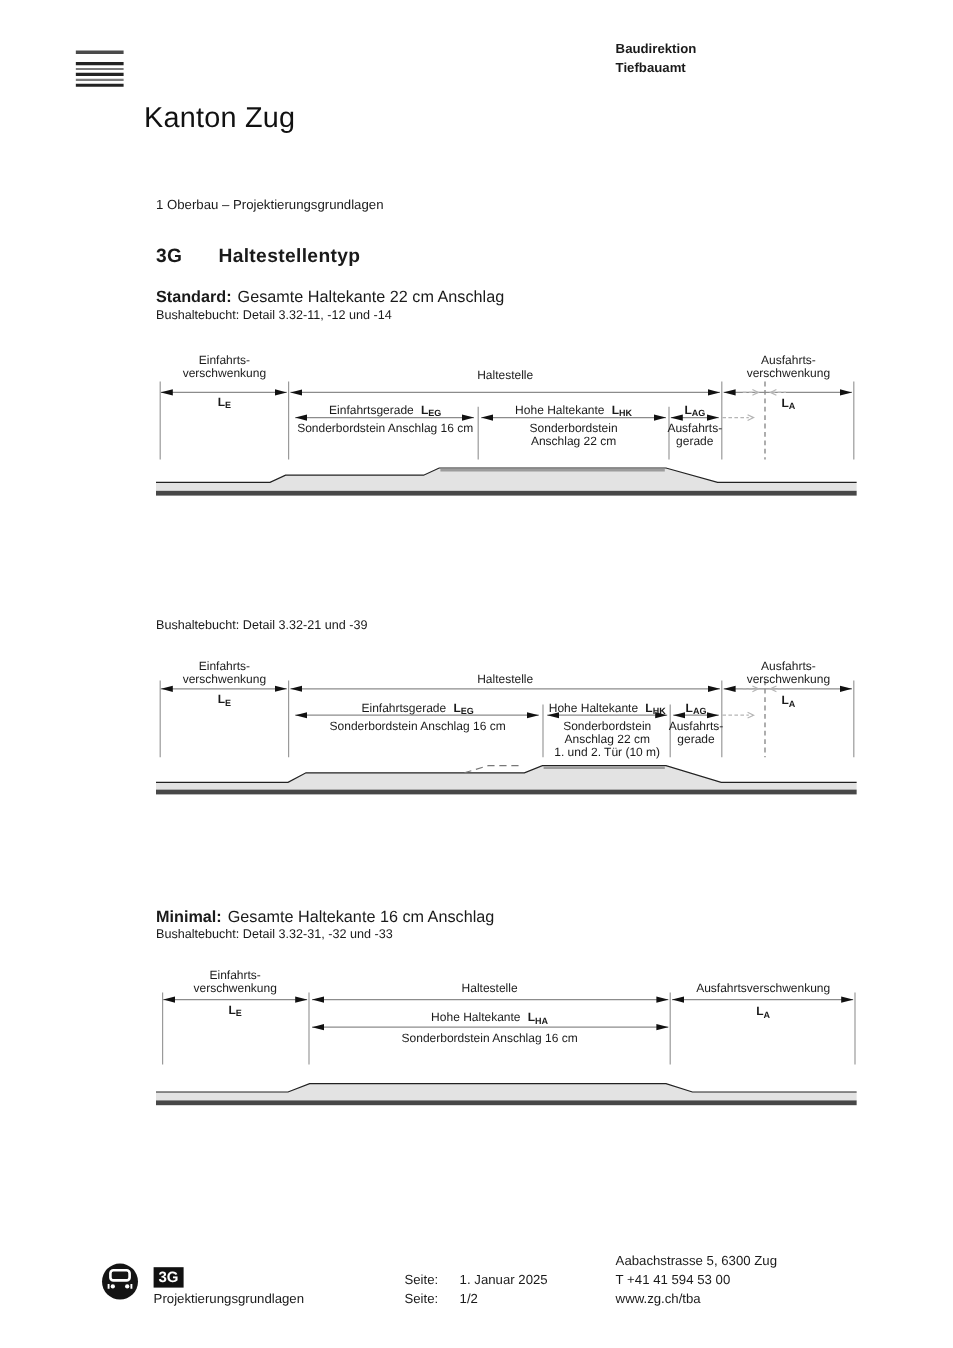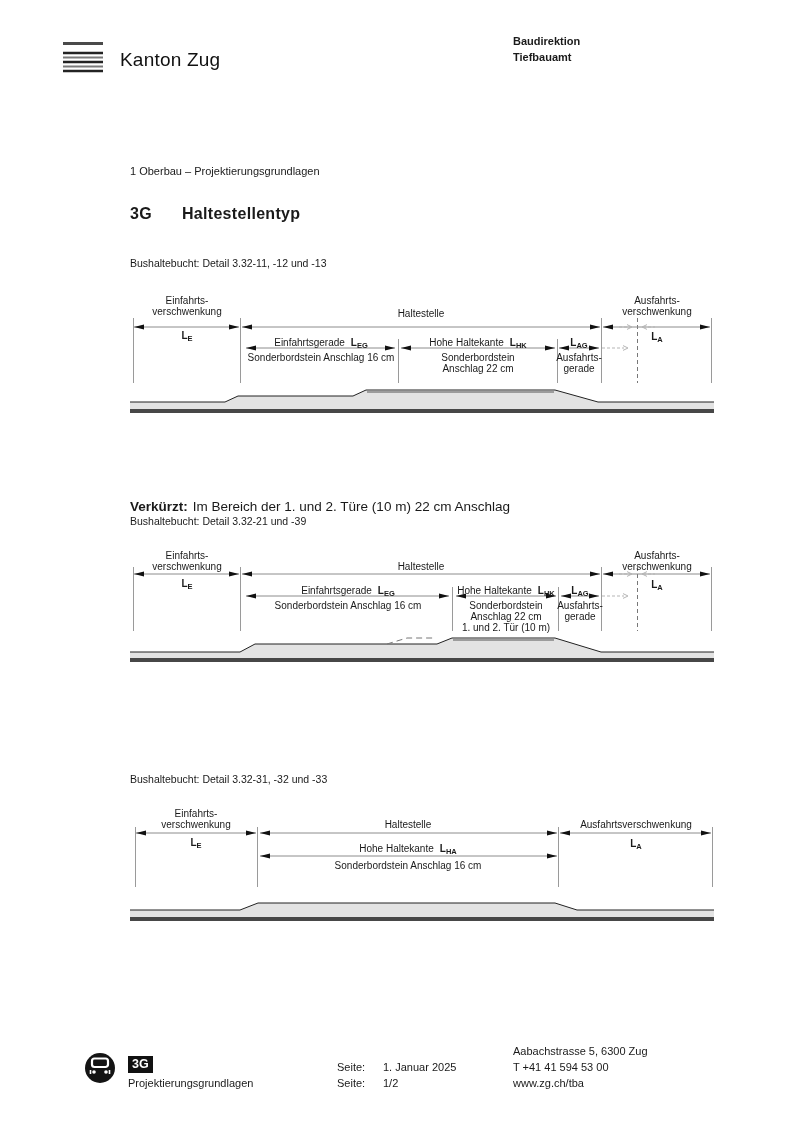--- a/index.html
+++ b/index.html
@@ -1,19 +1,19 @@
 <!DOCTYPE html>
 <html style="--badge_bg: #111111; --profile_fill: #e3e3e3; --road_edge: #474747; --dim_line: #8c8c8c;"><head>
 <meta charset="utf-8">
 <style>
   html,body{margin:0;padding:0;background:#fff;}
   .page{position:relative;width:794px;height:1123px;background:#fff;overflow:hidden;
         font-family:"Liberation Sans", sans-serif;color:#1a1a1a;}
   .abs{position:absolute;}
-  .brand{font-size:19px;letter-spacing:.2px;color:#111;}
+  .brand{font-size:24px;letter-spacing:.2px;color:#111;margin-top:36px;}
   .org{font-size:11px;line-height:15.5px;font-weight:bold;}
   .breadcrumb{font-size:11px;}
   .doc-title{font-size:16px;font-weight:bold;letter-spacing:.3px;}
   .sec-head{font-size:13.5px;}
   .sec-head .hb{font-weight:bold;}
   .sec-head .hr{margin-left:5px;}
   .sec-sub{font-size:10.5px;}
   .diag{position:absolute;left:130px;width:584px;text-decoration:underline;}
   .diag svg{position:absolute;left:0;top:0;}
   .lbl{position:absolute;font-size:10px;line-height:11px;text-align:center;white-space:pre-line;}
@@ -42,21 +42,24 @@
   <div class="abs brand" style="left:120px;top:49px">Kanton Zug</div>
   <div class="abs org" style="left:513px;top:34px">
     <div>Baudirektion</div>
     <div>Tiefbauamt</div>
   </div>
 
   <div class="abs breadcrumb" style="left:130px;top:165px">1 Oberbau – Projektierungsgrundlagen</div>
   <div class="abs doc-title" style="left:130px;top:205px">3G</div>
   <div class="abs doc-title" style="left:182px;top:205px">Haltestellentyp</div>
 
-  <div class="abs sec-sub" style="left:130px;top:257px">Bushaltebucht: Detail 3.32-11, -12 und -13</div>
+  <div class="abs sec-head" style="left:130px;top:240px">
+    <span class="hb">Standard:</span><span class="hr">Gesamte Haltekante 22 cm Anschlag</span>
+  </div>
+  <div class="abs sec-sub" style="left:130px;top:257px">Bushaltebucht: Detail 3.32-11, -12 und -14</div>
 
   <div class="diag" style="top:293px;height:130px">
     <svg width="584" height="130">
       <defs>
         <marker id="arr1" viewBox="0 0 10 6" refX="10" refY="3" markerWidth="10" markerHeight="6" markerUnits="userSpaceOnUse" orient="auto-start-reverse">
           <path d="M0,0.4 L10,3 L0,5.6 Z" fill="#111"></path>
         </marker>
       </defs>
       <g stroke="#9a9a9a" stroke-width="1">
         <line x1="3.5" y1="25" x2="3.5" y2="90"></line>
@@ -100,23 +103,20 @@
     <div class="lbl" style="left:101px;width:180px;top:44px"><span>Einfahrtsgerade</span><span class="sym sp">L</span><sub>EG</sub></div>
     <div class="lbl" style="left:111px;width:160px;top:59px">Sonderbordstein Anschlag 16 cm</div>
     <div class="lbl" style="left:258px;width:180px;top:44px"><span>Hohe Haltekante</span><span class="sym sp">L</span><sub>HK</sub></div>
     <div class="lbl" style="left:288px;width:120px;top:59px">Sonderbordstein
 Anschlag 22 cm</div>
     <div class="lbl" style="left:419px;width:60px;top:44px"><span class="sym">L</span><sub>AG</sub></div>
     <div class="lbl" style="left:419px;width:60px;top:59px">Ausfahrts-
 gerade</div>
   </div>
 
-  <div class="abs sec-head" style="left:130px;top:499px">
-    <span class="hb">Verkürzt:</span><span class="hr">Im Bereich der 1. und 2. Türe (10 m) 22 cm Anschlag</span>
-  </div>
   <div class="abs sec-sub" style="left:130px;top:515px">Bushaltebucht: Detail 3.32-21 und -39</div>
 
   <div class="diag" style="top:543px;height:130px">
     <svg width="584" height="130">
       <defs>
         <marker id="arr2" viewBox="0 0 10 6" refX="10" refY="3" markerWidth="10" markerHeight="6" markerUnits="userSpaceOnUse" orient="auto-start-reverse">
           <path d="M0,0.4 L10,3 L0,5.6 Z" fill="#111"></path>
         </marker>
       </defs>
       <g stroke="#9a9a9a" stroke-width="1">
@@ -163,20 +163,23 @@
     <div class="lbl" style="left:138px;width:160px;top:57px">Sonderbordstein Anschlag 16 cm</div>
     <div class="lbl" style="left:286px;width:180px;top:42px"><span>Hohe Haltekante</span><span class="sym sp">L</span><sub>HK</sub></div>
     <div class="lbl" style="left:316px;width:120px;top:57px">Sonderbordstein
 Anschlag 22 cm
 1. und 2. Tür (10 m)</div>
     <div class="lbl" style="left:420px;width:60px;top:42px"><span class="sym">L</span><sub>AG</sub></div>
     <div class="lbl" style="left:420px;width:60px;top:57px">Ausfahrts-
 gerade</div>
   </div>
 
+  <div class="abs sec-head" style="left:130px;top:756px">
+    <span class="hb">Minimal:</span><span class="hr">Gesamte Haltekante 16 cm Anschlag</span>
+  </div>
   <div class="abs sec-sub" style="left:130px;top:773px">Bushaltebucht: Detail 3.32-31, -32 und -33</div>
 
   <div class="diag" style="top:803px;height:125px">
     <svg width="584" height="125">
       <defs>
         <marker id="arr3" viewBox="0 0 10 6" refX="10" refY="3" markerWidth="10" markerHeight="6" markerUnits="userSpaceOnUse" orient="auto-start-reverse">
           <path d="M0,0.4 L10,3 L0,5.6 Z" fill="#111"></path>
         </marker>
       </defs>
       <g stroke="#9a9a9a" stroke-width="1">

